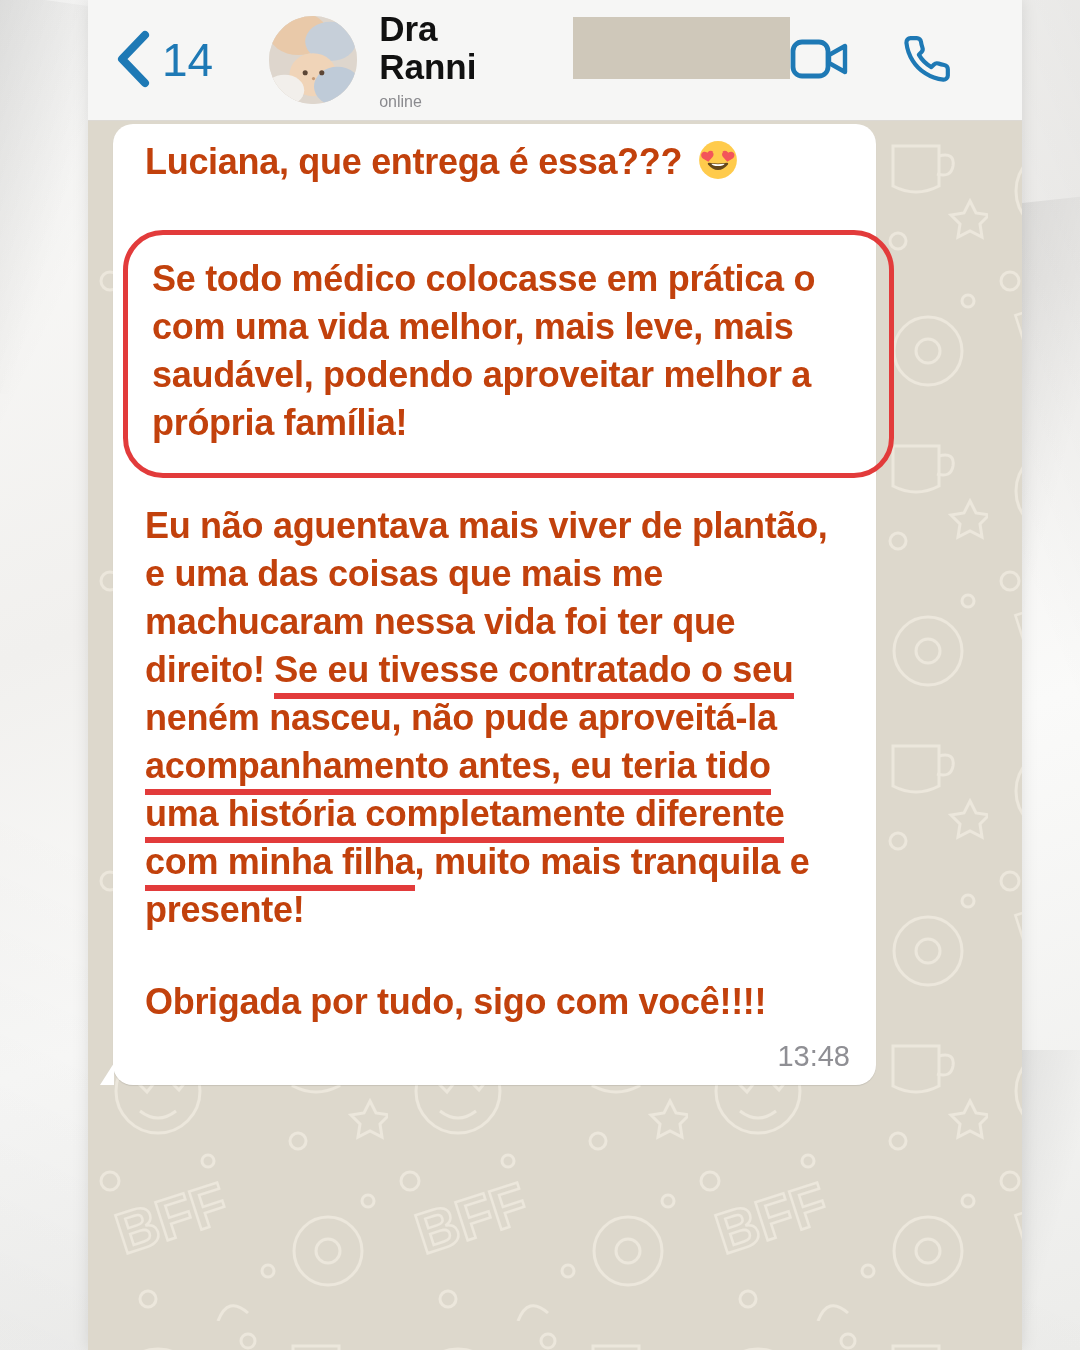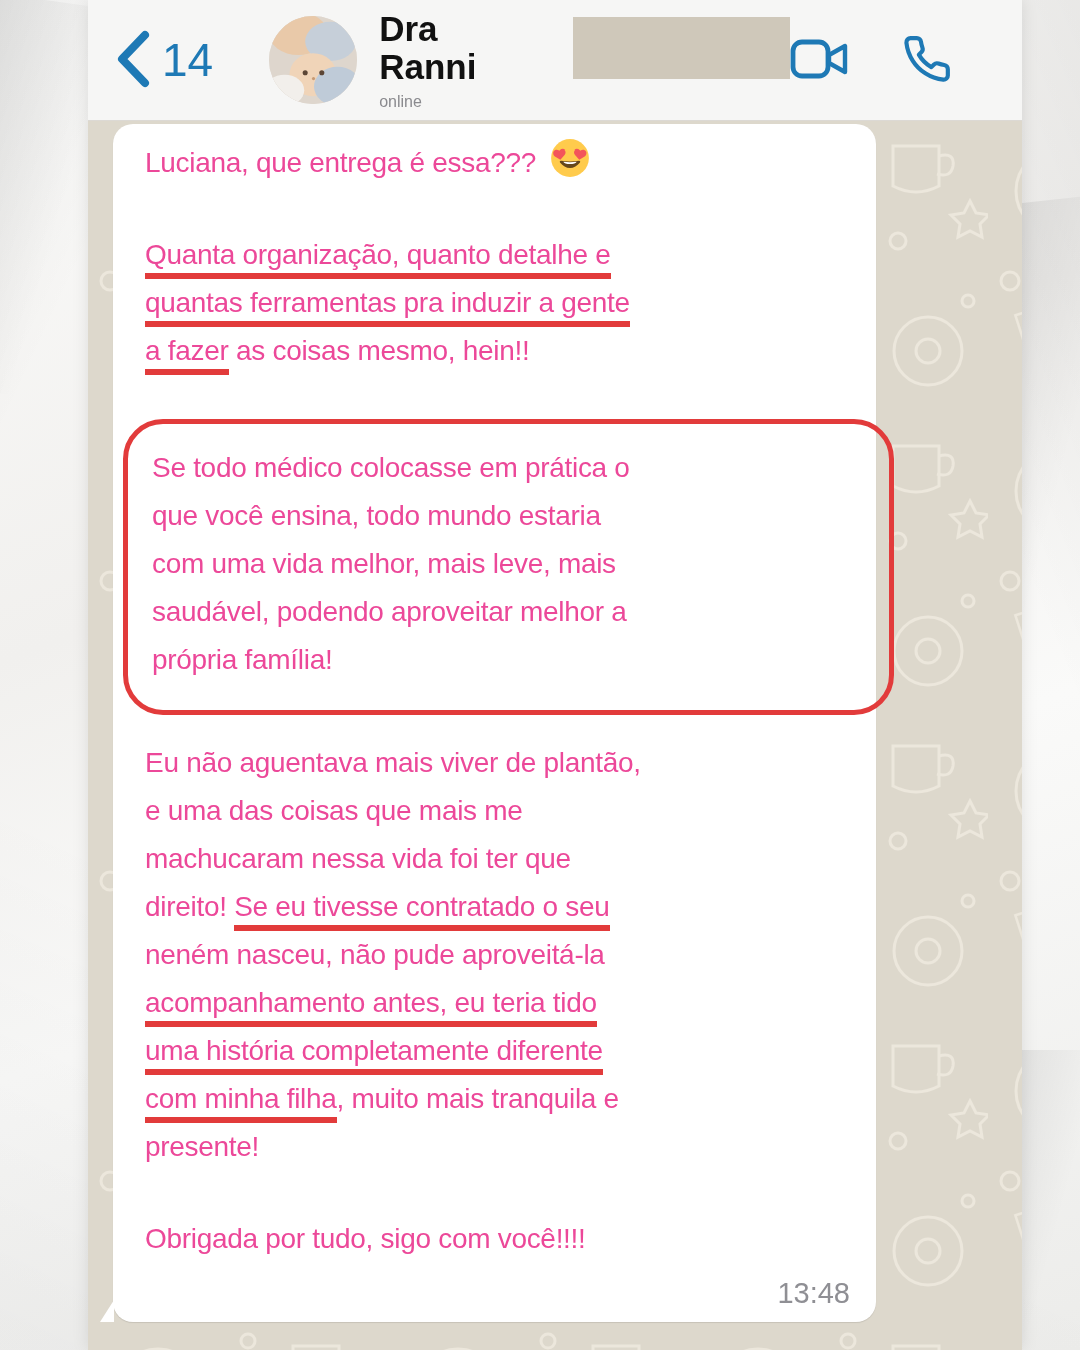--- a/index.html
+++ b/index.html
@@ -62,21 +62,21 @@
   .bubble{
     position:absolute;left:25px;top:3px;width:723px;
     background:#ffffff;border-radius:20px;border-bottom-left-radius:20px;
     padding:14px 8px 12px 32px;
     box-shadow:0 1px 1px rgba(0,0,0,0.10);
   }
   .bubble:after{
     content:"";position:absolute;left:-13px;bottom:0;width:0;height:0;
     border-left:14px solid transparent;border-bottom:22px solid #ffffff;
   }
-  .msg{font-size:28px;line-height:48px;color:#ec4899;letter-spacing:-0.3px;}
+  .msg{font-size:36px;line-height:48px;color:#c2410c;letter-spacing:-0.3px;font-weight:bold;}
   .para{margin:0 0 44px 0;}
   .para:last-child{margin-bottom:12px;}
   .line{white-space:nowrap;}
   .redline{border-bottom:6px solid #e23b3b;padding-bottom:3px;}
   .boxed{
     border:5px solid #e23b3b;border-radius:40px;
     margin:24px -26px 24px -22px;
     padding:20px 18px 26px 24px;
   }
   .emoji{display:inline-block;width:40px;height:40px;vertical-align:-6px;margin-left:6px;}
@@ -184,28 +184,22 @@
               <div class="line"><span>Luciana, que entrega é essa??? </span>
   <span class="emoji"><svg viewBox="0 0 36 36" width="40" height="40">
     <circle cx="18" cy="18" r="17" fill="#ffcb4c"></circle>
     <path d="M13.2 10.3c-1.6-1.5-4.1-1.4-5.5.2l-.6.7-.8-.5c-1.8-1.1-4.2-.5-5.2 1.4-.9 1.8-.2 3.9 1.4 5l5.6 3.4 4.3-4.9c1.4-1.6 1.4-3.9-.2-5.3z" transform="translate(2.2 1.6) scale(0.88)" fill="#f3555a"></path>
     <path d="M22.8 10.3c1.6-1.5 4.1-1.4 5.5.2l.6.7.8-.5c1.8-1.1 4.2-.5 5.2 1.4.9 1.8.2 3.9-1.4 5l-5.6 3.4-4.3-4.9c-1.4-1.6-1.4-3.9.2-5.3z" transform="translate(-2.2 1.6) scale(0.88) translate(4.5 0)" fill="#f3555a"></path>
     <path d="M9 22c2.5 3.2 5.6 5 9 5s6.5-1.8 9-5c.5-.7 0-1.6-.9-1.5-2.6.4-5.3.6-8.1.6s-5.5-.2-8.1-.6c-.9-.1-1.4.8-.9 1.5z" fill="#65471b"></path>
     <path d="M12 21.4c3.9.5 8.1.5 12 0-.4 1.2-3 2.1-6 2.1s-5.6-.9-6-2.1z" fill="#ffffff"></path>
   </svg></span>
 </div>
             </div>
-            <div class="para">
-              <div class="line"><span class="redline">Quanta organização, quanto detalhe e</span></div>
-              <div class="line"><span class="redline">quantas ferramentas pra induzir a gente</span></div>
-              <div class="line"><span class="redline">a fazer</span><span> as coisas mesmo, hein!!</span></div>
-            </div>
             <div class="para boxed">
               <div class="line"><span>Se todo médico colocasse em prática o</span></div>
-              <div class="line"><span>que você ensina, todo mundo estaria</span></div>
               <div class="line"><span>com uma vida melhor, mais leve, mais</span></div>
               <div class="line"><span>saudável, podendo aproveitar melhor a</span></div>
               <div class="line"><span>própria família!</span></div>
             </div>
             <div class="para">
               <div class="line"><span>Eu não aguentava mais viver de plantão,</span></div>
               <div class="line"><span>e uma das coisas que mais me</span></div>
               <div class="line"><span>machucaram nessa vida foi ter que</span></div>
               <div class="line"><span>direito! </span><span class="redline">Se eu tivesse contratado o seu</span></div>
               <div class="line"><span>neném nasceu, não pude aproveitá-la</span></div>

